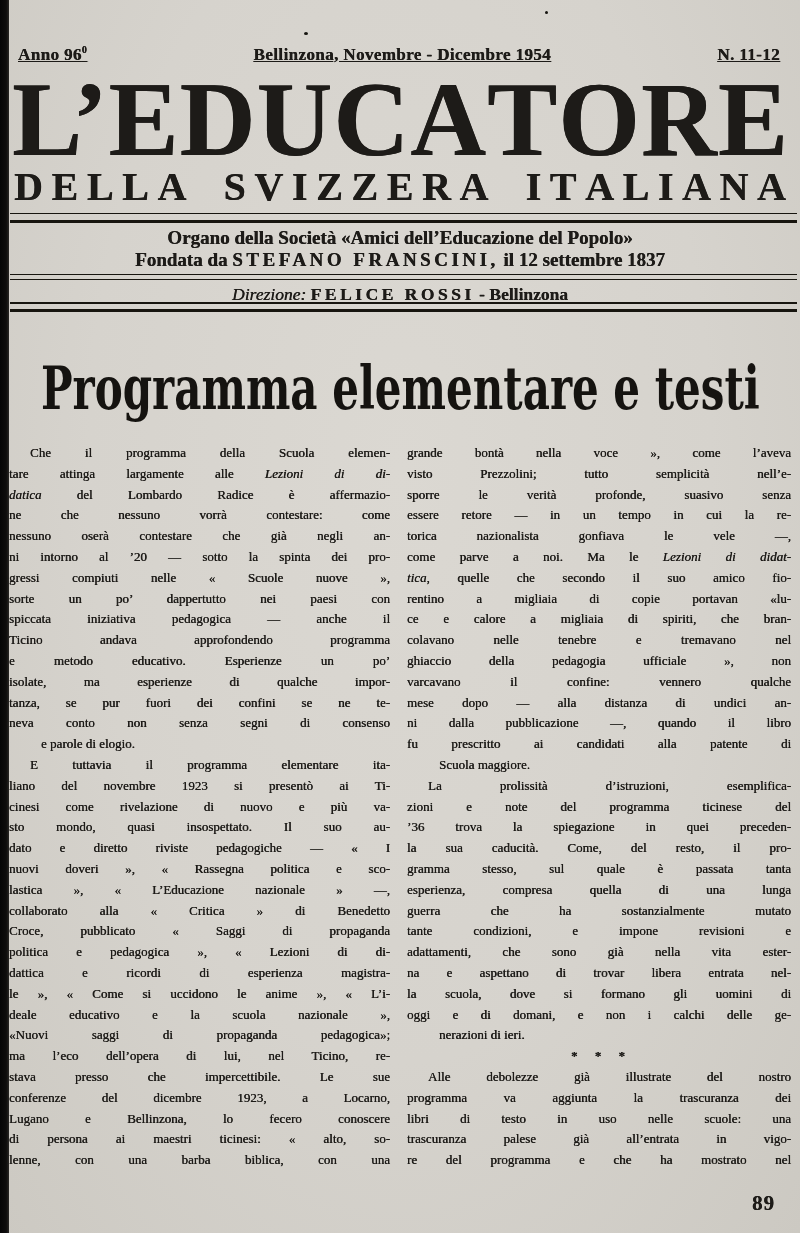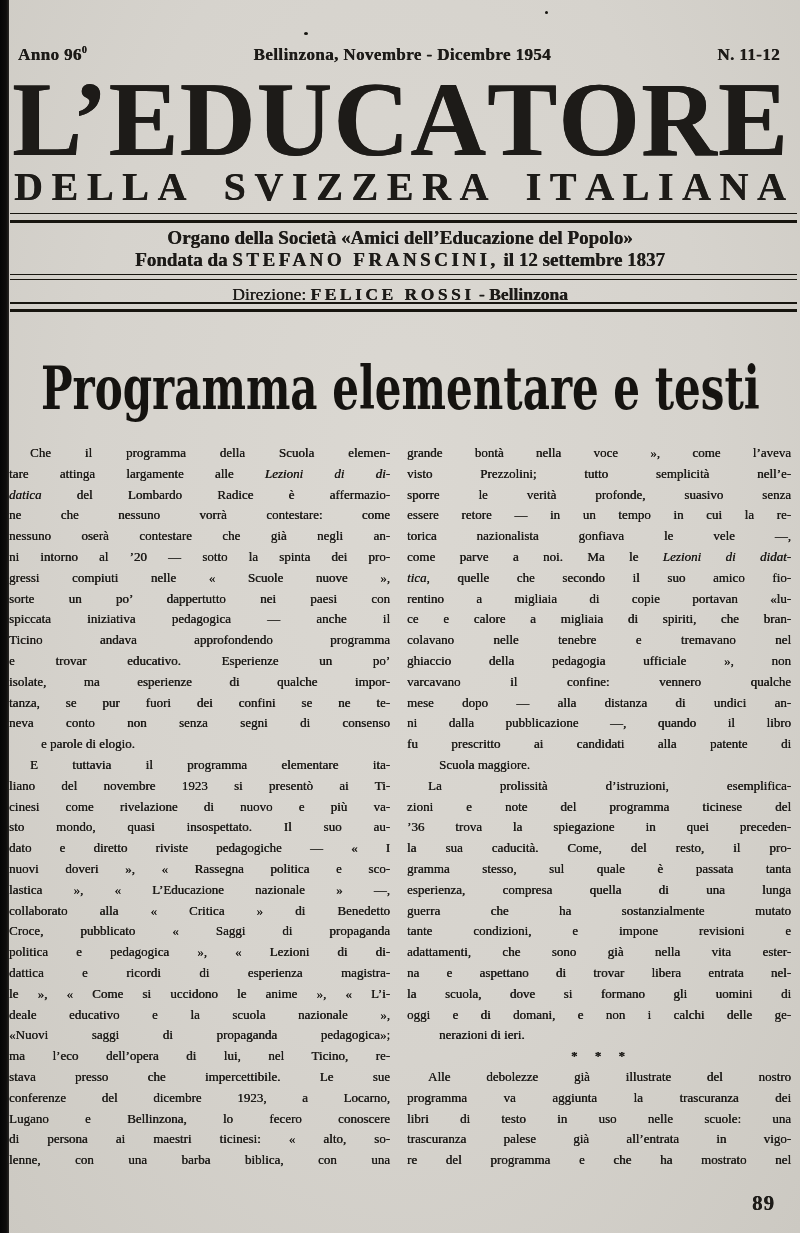--- a/index.html
+++ b/index.html
@@ -17,21 +17,21 @@
   .scan-edge{
     position:absolute;left:0;top:0;width:9px;height:1233px;
     background:linear-gradient(90deg,#050505 0%,#0e0d0c 70%,#2a2825 100%);
   }
   .speck{position:absolute;background:#15140f;border-radius:50%;}
 
   
   .header-meta{
     position:absolute;top:44px;left:18px;right:20px;
     display:flex;justify-content:space-between;align-items:baseline;
-    font-size:17px;font-weight:bold;letter-spacing:0.4px;
+    font-size:17px;font-weight:bold;letter-spacing:0.4px;text-decoration:underline;
   }
   .header-meta sup{font-size:10px;}
 
   
   .masthead-title{
     position:absolute;top:67px;left:12px;right:12px;
     display:flex;justify-content:space-between;align-items:flex-start;
     font-weight:bold;font-size:105px;line-height:1;
     font-family:"Liberation Serif",serif;
   }
@@ -51,21 +51,21 @@
 
   .society{
     position:absolute;top:227px;left:40px;right:40px;
     text-align:center;font-weight:bold;font-size:19px;line-height:22px;
   }
   .caps-spaced{letter-spacing:3.5px;}
   .direzione{
     position:absolute;top:284px;left:40px;right:40px;
     text-align:center;font-size:17.5px;font-weight:bold;
   }
-  .direzione .lbl{font-weight:normal;}
+  .direzione .lbl{font-style:italic;font-weight:normal;}
 
   
   .article-title-wrap{
     position:absolute;top:352px;left:0;right:0;height:72px;
     display:flex;justify-content:center;align-items:center;
   }
   .article-title{
     font-family:"DejaVu Serif", serif;font-weight:bold;
     font-size:60px;line-height:1;white-space:nowrap;
     transform:scaleX(0.7);transform-origin:center;
@@ -175,21 +175,21 @@
       <div class="tline ind"><span>Che il programma della Scuola elemen-</span></div>
       <div class="tline"><span>tare attinga largamente alle </span><span class="it">Lezioni di di-</span></div>
       <div class="tline"><span class="it">datica</span><span> del Lombardo Radice è affermazio-</span></div>
       <div class="tline"><span>ne che nessuno vorrà contestare: come</span></div>
       <div class="tline"><span>nessuno oserà contestare che già negli an-</span></div>
       <div class="tline"><span>ni intorno al ’20 — sotto la spinta dei pro-</span></div>
       <div class="tline"><span>gressi compiuti nelle « Scuole nuove »,</span></div>
       <div class="tline"><span>sorte un po’ dappertutto nei paesi con</span></div>
       <div class="tline"><span>spiccata iniziativa pedagogica — anche il</span></div>
       <div class="tline"><span>Ticino andava approfondendo programma</span></div>
-      <div class="tline"><span>e trovar educativo. Esperienze un po’</span></div>
+      <div class="tline"><span>e metodo educativo. Esperienze un po’</span></div>
       <div class="tline"><span>isolate, ma esperienze di qualche impor-</span></div>
       <div class="tline"><span>tanza, se pur fuori dei confini se ne te-</span></div>
       <div class="tline"><span>neva conto non senza segni di consenso</span></div>
       <div class="tline pend"><span>e parole di elogio.</span></div>
       <div class="tline ind"><span>E tuttavia il programma elementare ita-</span></div>
       <div class="tline"><span>liano del novembre 1923 si presentò ai Ti-</span></div>
       <div class="tline"><span>cinesi come rivelazione di nuovo e più va-</span></div>
       <div class="tline"><span>sto mondo, quasi insospettato. Il suo au-</span></div>
       <div class="tline"><span>dato e diretto riviste pedagogiche — « I</span></div>
       <div class="tline"><span>nuovi doveri », « Rassegna politica e sco-</span></div>

